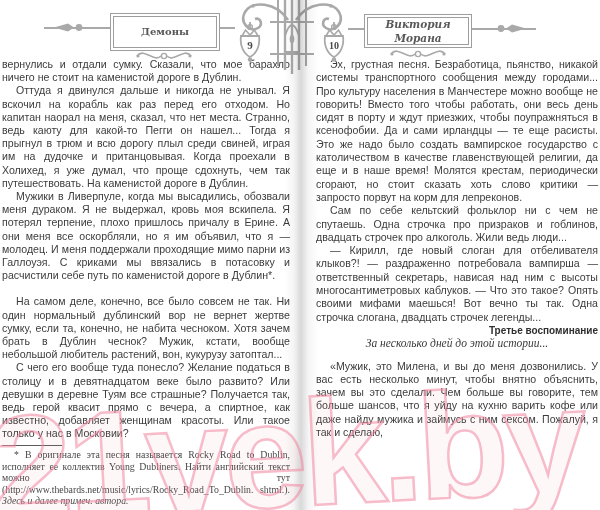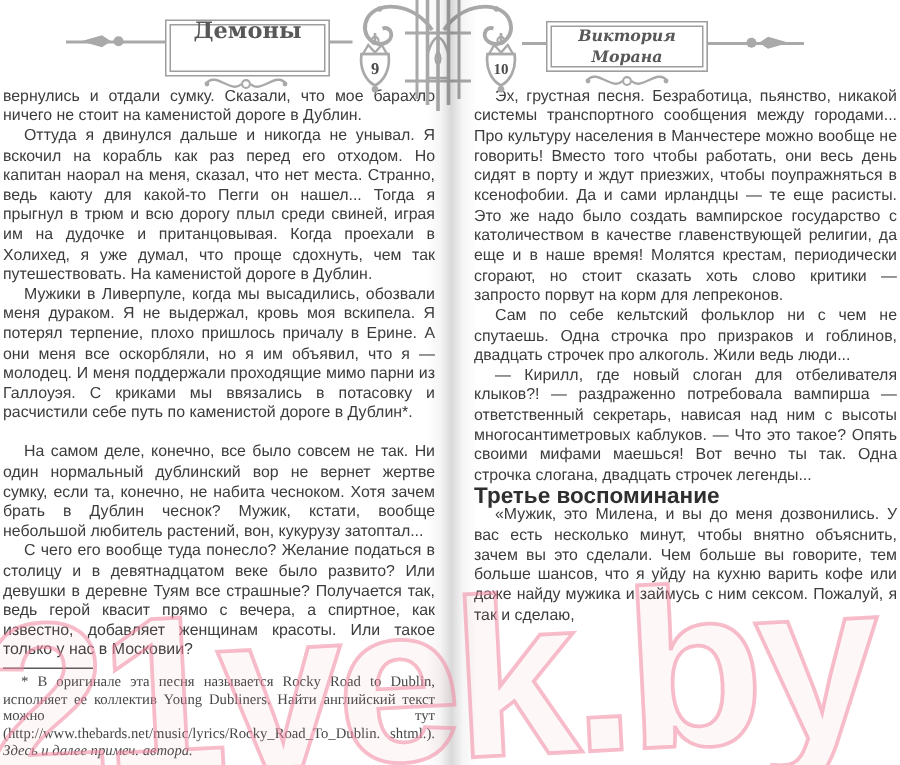--- a/index.html
+++ b/index.html
@@ -19,33 +19,33 @@
   
   .hline{position:absolute;height:2px;background:#a9a9a9;z-index:2;}
   .title-frame{
     position:absolute;z-index:3;background:#fff;
     border:1px solid #9e9e9e;
     box-shadow:inset 0 0 0 2px #ffffff, inset 0 0 0 3px #9e9e9e;
     display:flex;flex-direction:column;align-items:center;justify-content:center;
     font-family:"DejaVu Serif","Liberation Serif",serif;font-weight:bold;color:#585858;
     text-align:center;
   }
-  .frame-left{left:110px;top:13px;width:108px;height:36px;font-size:15px;line-height:12px;justify-content:space-between;}
+  .frame-left{left:110px;top:13px;width:108px;height:36px;font-size:10px;line-height:12px;}
   .frame-right{left:364px;top:14px;width:106px;height:32px;font-size:10.5px;line-height:14px;font-style:italic;}
   .orn{position:absolute;z-index:2;}
   
   .text-col{position:absolute;z-index:1;text-align:justify;}
   .text-col p{margin:0;text-indent:14px;overflow-wrap:anywhere;}
   .text-col p.noindent{text-indent:0;}
   .text-col p.spaced{margin-top:13px;}
   .col-left{left:2px;top:58px;width:288px;font-size:10.6px;line-height:13.2px;}
   .col-right{left:316px;top:58px;width:282px;font-size:10.6px;line-height:13.3px;}
   .memory-heading{
-    margin-top:9px;text-indent:0 !important;text-align:left;
-    font-weight:bold;font-size:15px;color:#2f2f2f;
+    margin-top:9px;text-indent:0 !important;text-align:right;
+    font-weight:bold;font-size:10px;color:#2f2f2f;
   }
   .memory-subtitle{
     text-indent:0 !important;text-align:center;
     font-family:"Liberation Serif","DejaVu Serif",serif;font-style:italic;
     font-size:11.5px;margin-bottom:9px !important;color:#3a3a3a;
   }
   
   .footnote{
     position:absolute;left:2px;top:445px;width:288px;z-index:1;
     font-family:"Liberation Serif","DejaVu Serif",serif;
@@ -120,20 +120,21 @@
       <circle cx="30" cy="7" r="2.6" fill="none" stroke="#a9a9a9" stroke-width="1.4"></circle>
       <circle cx="4" cy="7" r="1.6" fill="#a9a9a9"></circle>
         <circle cx="56" cy="7" r="1.6" fill="#a9a9a9"></circle>
     </svg>
 
     <main class="text-col col-right">
       <p>Эх, грустная песня. Безработица, пьянство, никакой системы транспортного сообщения между городами... Про культуру населения в Манчестере можно вообще не говорить! Вместо того чтобы работать, они весь день сидят в порту и ждут приезжих, чтобы поупражняться в ксенофобии. Да и сами ирландцы — те еще расисты. Это же надо было создать вампирское государство с католичеством в качестве главенствующей религии, да еще и в наше время! Молятся крестам, периодически сгорают, но стоит сказать хоть слово критики — запросто порвут на корм для лепреконов.</p>
       <p>Сам по себе кельтский фольклор ни с чем не спутаешь. Одна строчка про призраков и гоблинов, двадцать строчек про алкоголь. Жили ведь люди...</p>
       <p>— Кирилл, где новый слоган для отбеливателя клыков?! — раздраженно потребовала вампирша — ответственный секретарь, нависая над ним с высоты многосантиметровых каблуков. — Что это такое? Опять своими мифами маешься! Вот вечно ты так. Одна строчка слогана, двадцать строчек легенды...</p>
       <p class="memory-heading">Третье воспоминание</p>
+      <p class="memory-subtitle">За несколько дней до этой истории...</p>
       <p>«Мужик, это Милена, и вы до меня дозвонились. У вас есть несколько минут, чтобы внятно объяснить, зачем вы это сделали. Чем больше вы говорите, тем больше шансов, что я уйду на кухню варить кофе или даже найду мужика и займусь с ним сексом. Пожалуй, я так и сделаю,</p>
     </main>
   </div>
 
   <svg style="position:absolute;left:226px;top:0;z-index:4;" width="132" height="78" viewBox="0 0 132 78">
     <g stroke="#a9a9a9" fill="none">
 
       <line x1="59" y1="0" x2="59" y2="70" stroke-width="2.4"></line>
       <line x1="66" y1="0" x2="66" y2="74" stroke-width="2.4"></line>
       <line x1="73" y1="0" x2="73" y2="70" stroke-width="2.4"></line>

